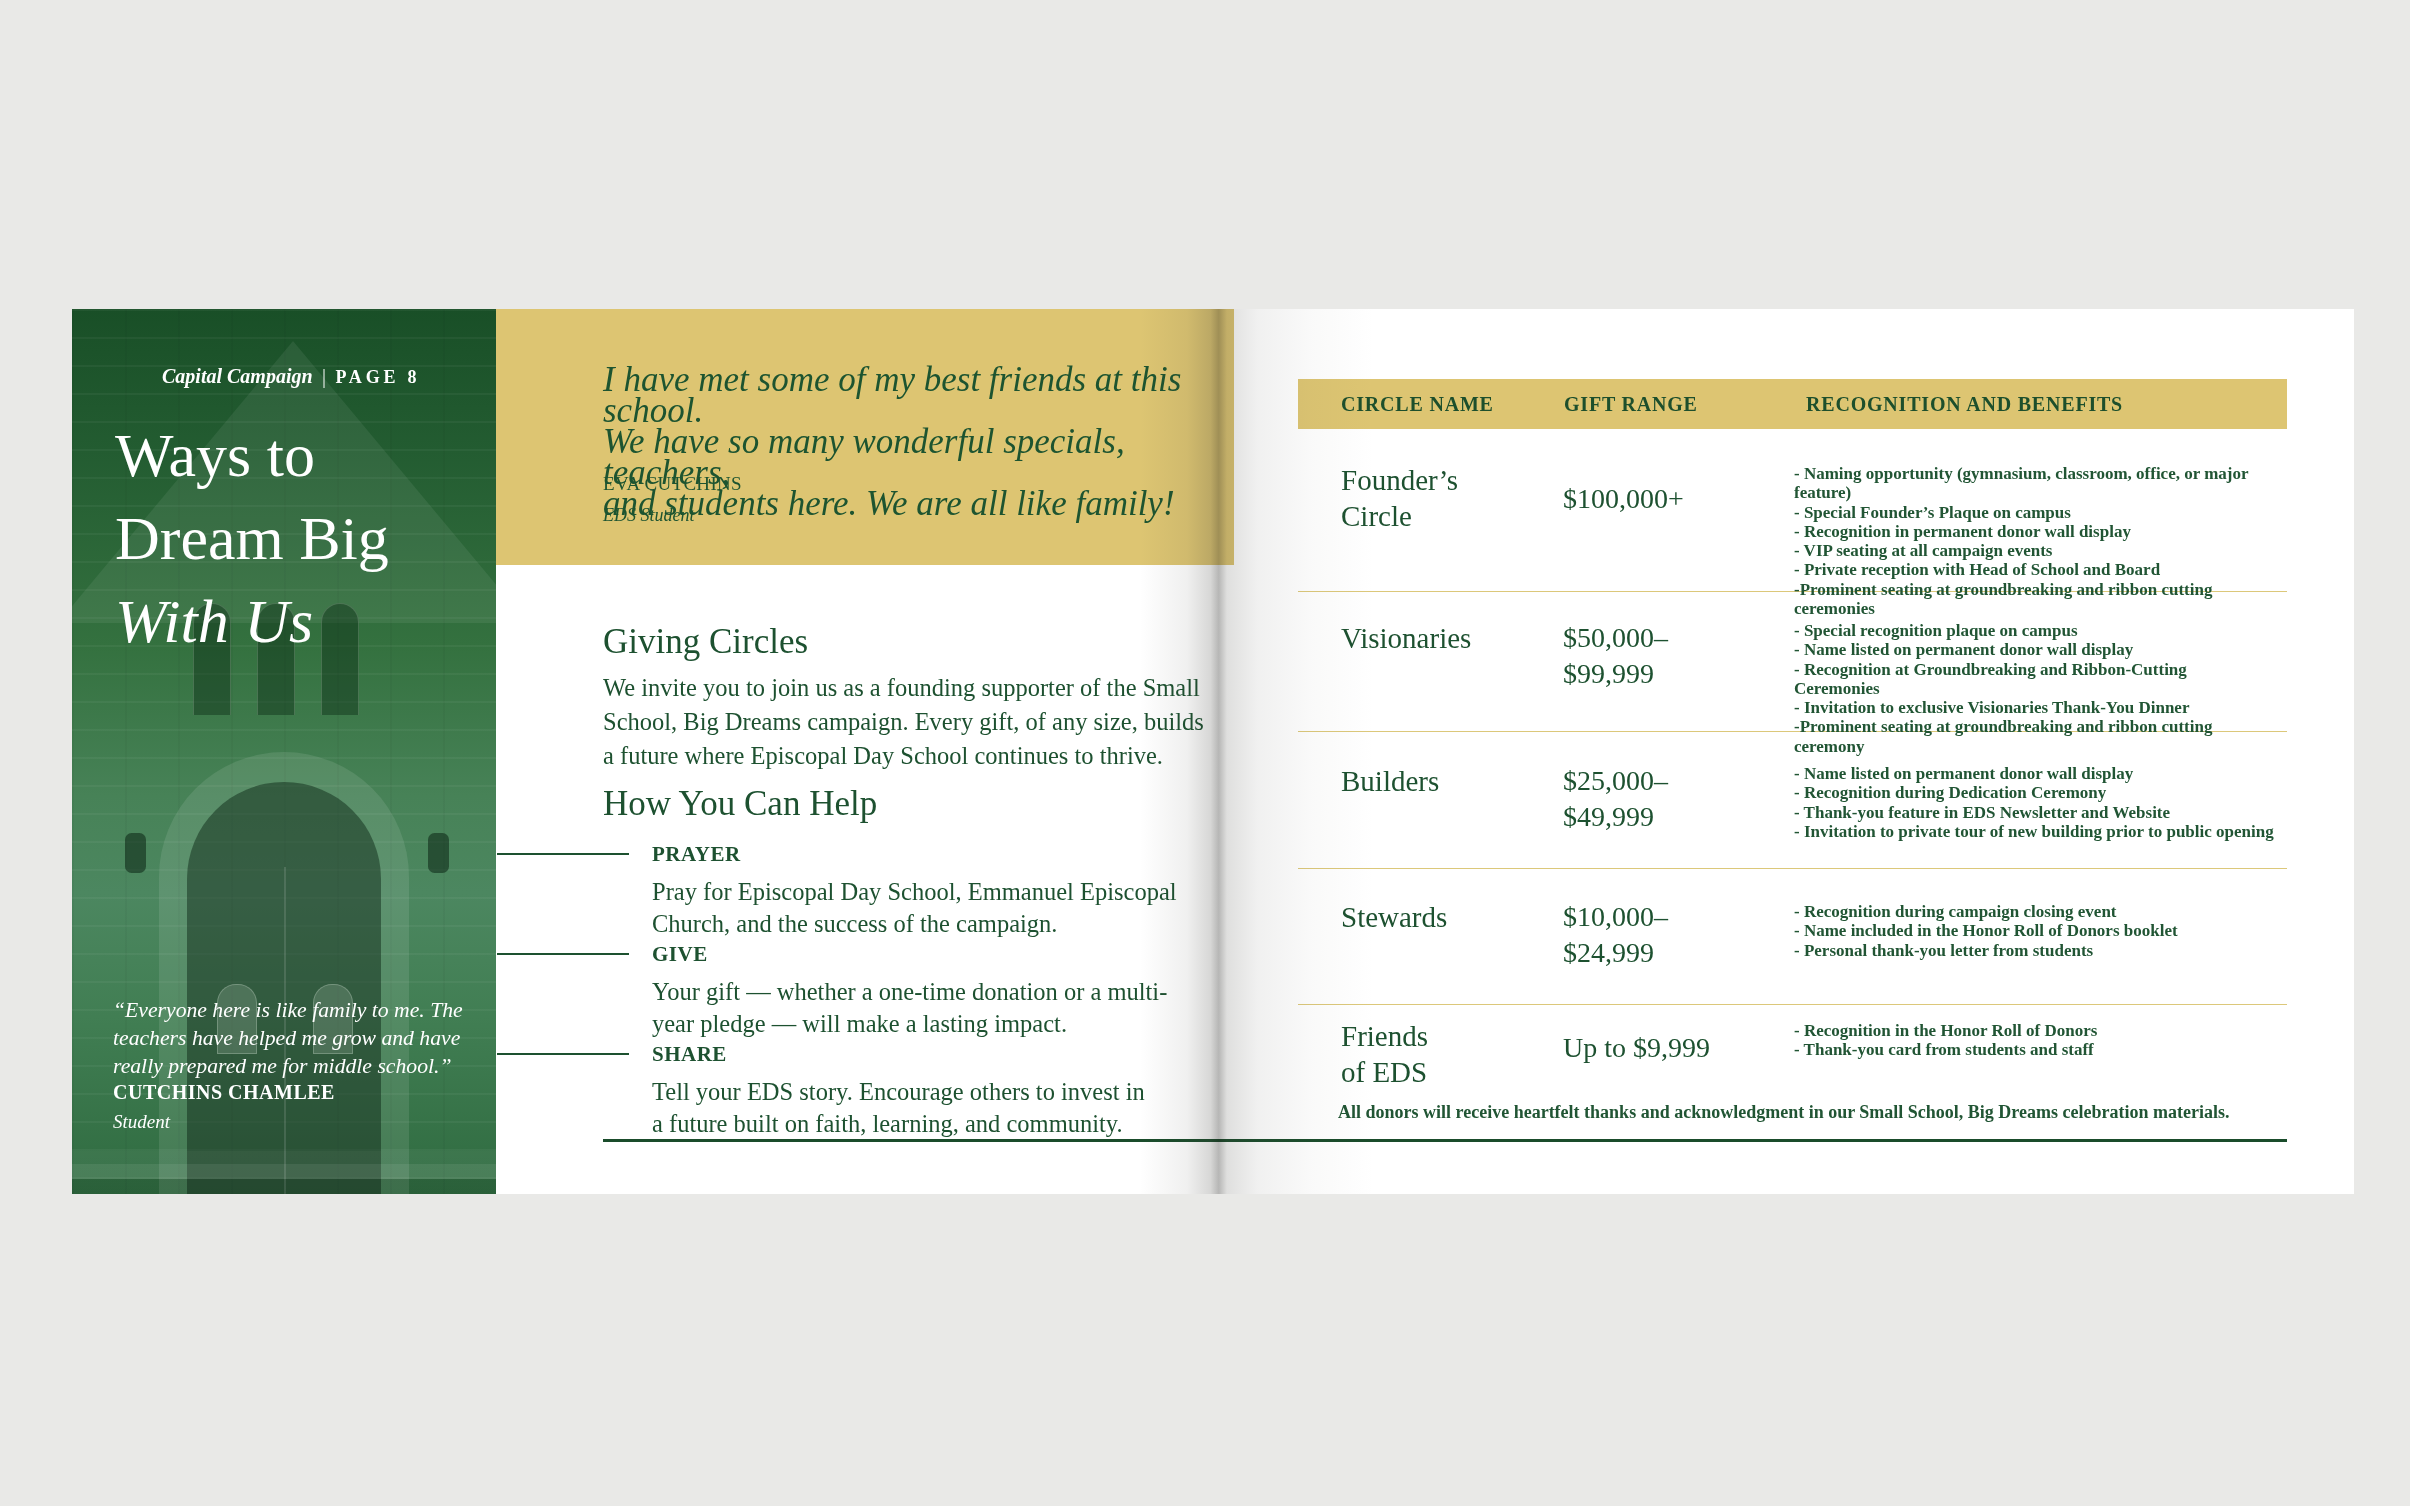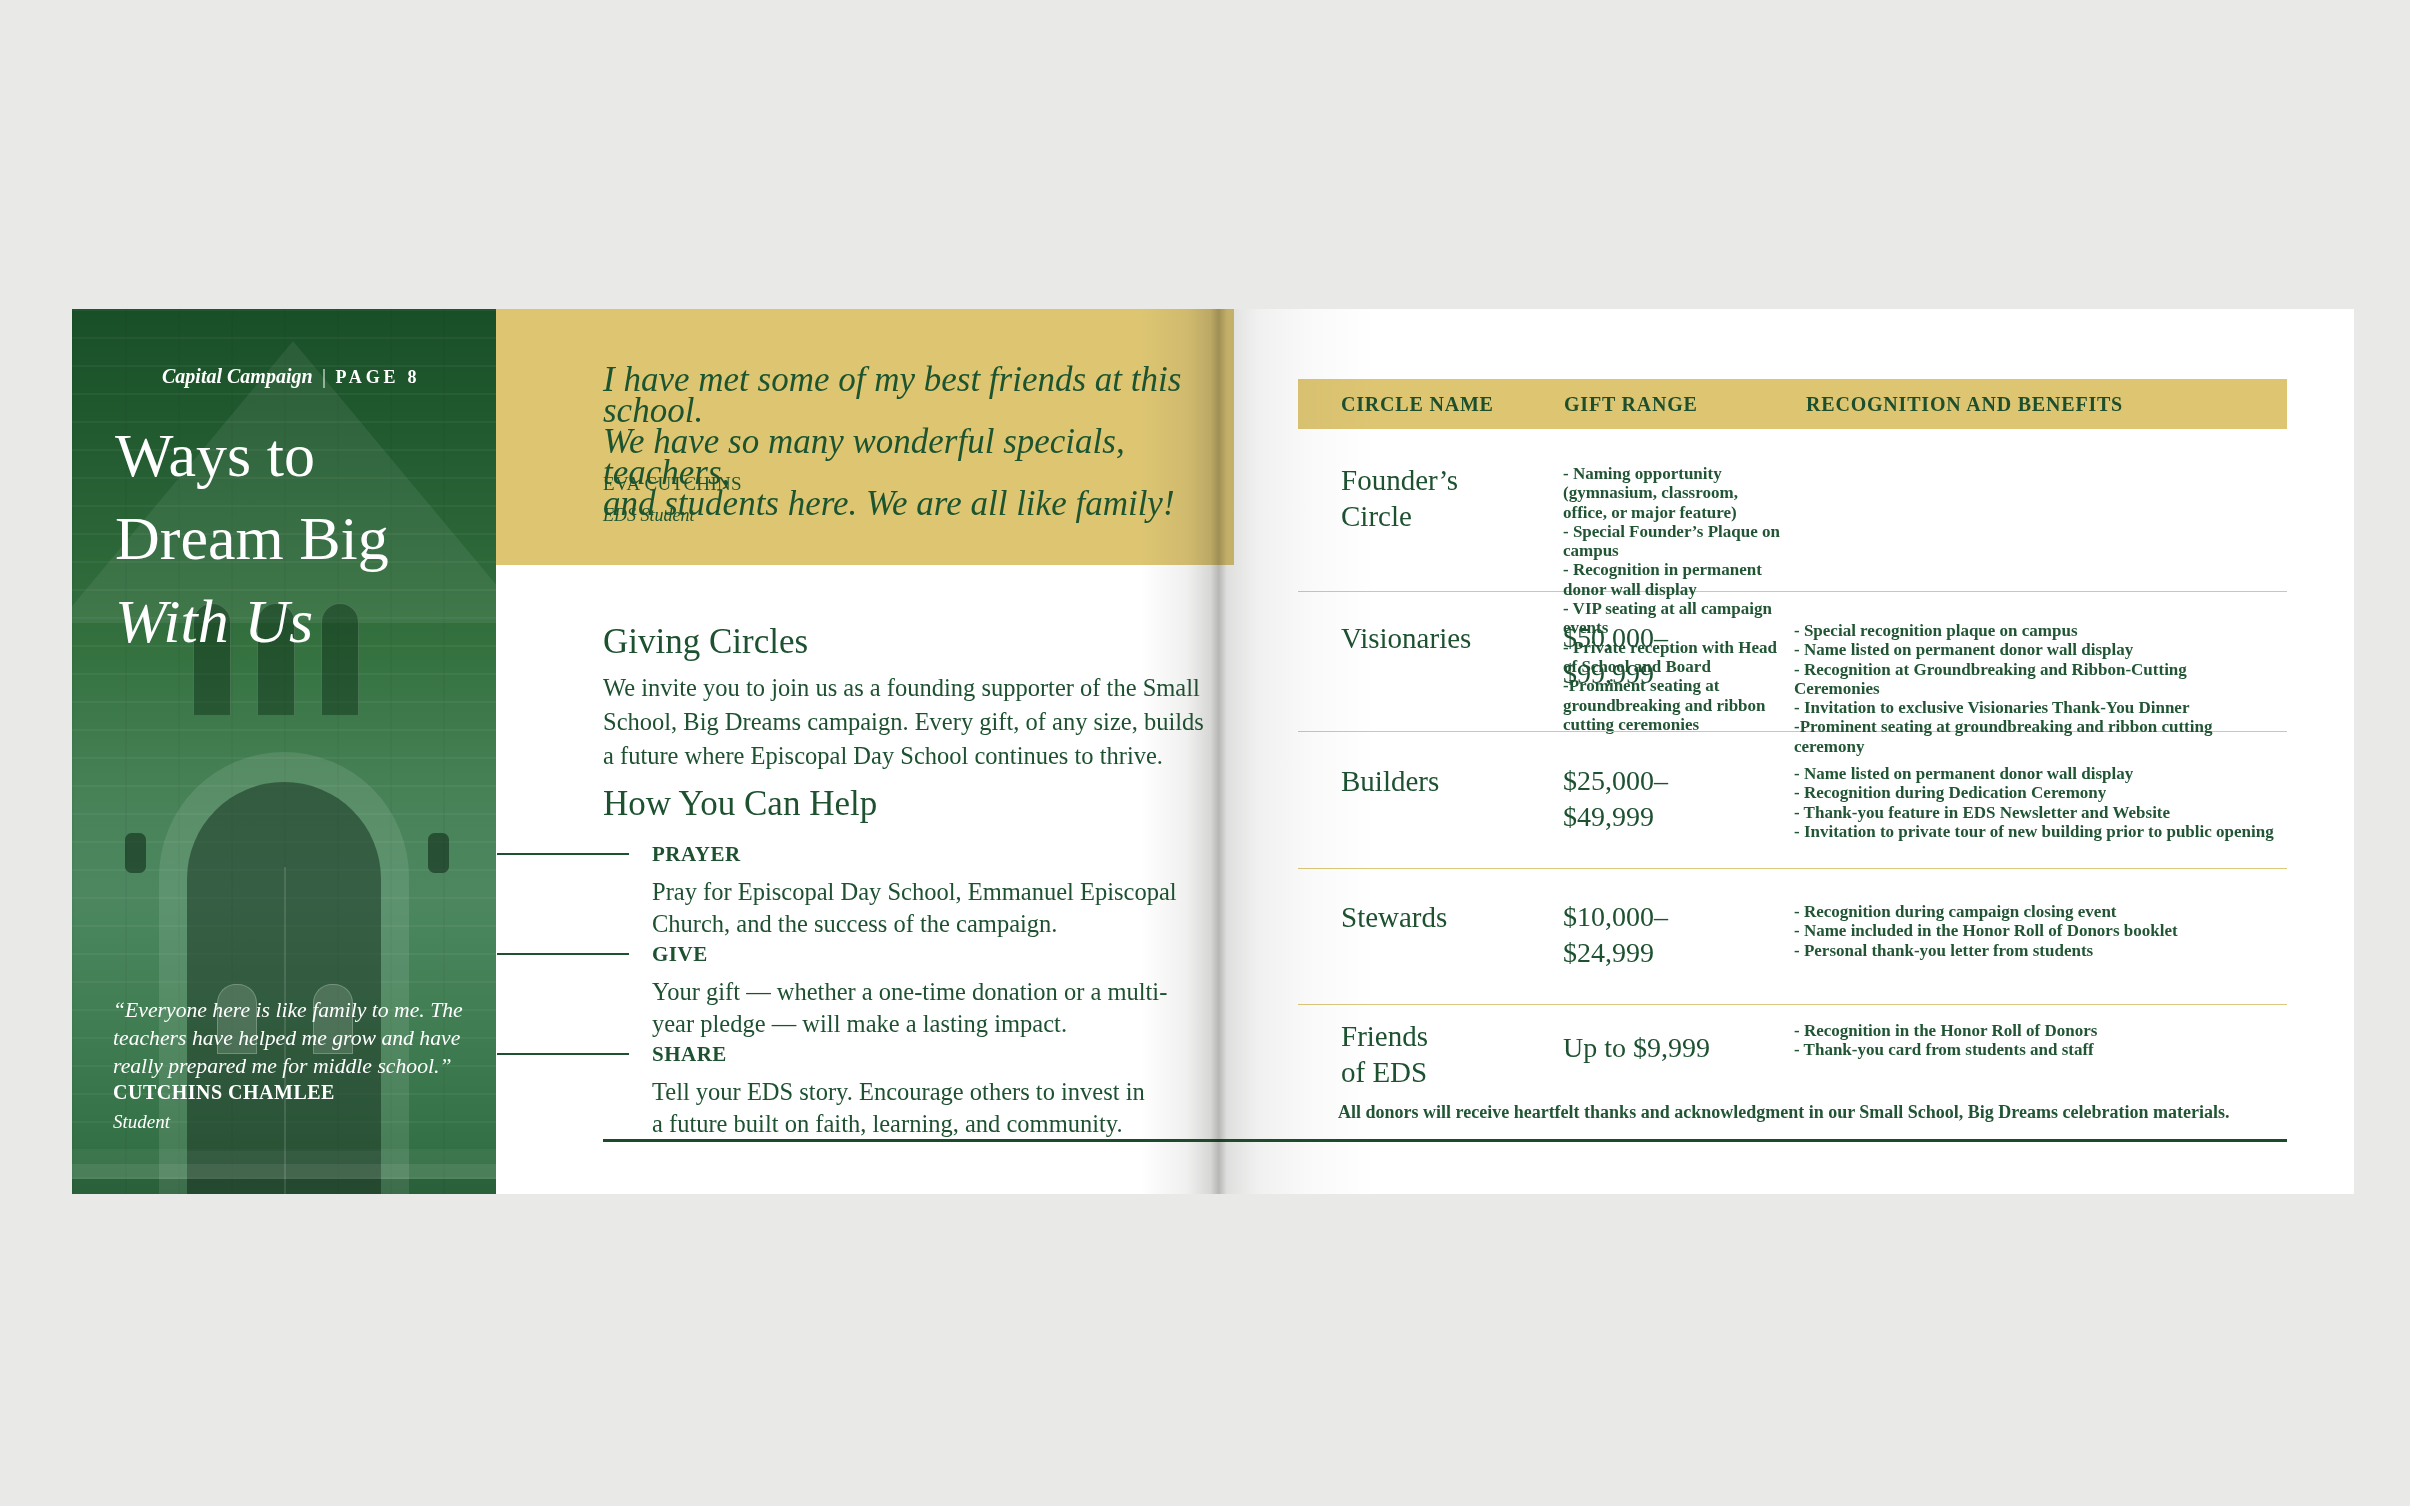--- a/index.html
+++ b/index.html
@@ -223,20 +223,21 @@
 
     <div class="tbl-header">
       <span class="hcell hc0">CIRCLE NAME</span>
       <span class="hcell hc1">GIFT RANGE</span>
       <span class="hcell hc2">RECOGNITION AND BENEFITS</span>
     </div>
     <div class="tbl-rows" id="tbl-rows">
   <div class="trow row-0">
     <div class="cname">Founder’s
 Circle</div>
+    <div class="cgift">$100,000+</div>
     <div class="cben">- Naming opportunity (gymnasium, classroom, office, or major feature)
 - Special Founder’s Plaque on campus
 - Recognition in permanent donor wall display
 - VIP seating at all campaign events
 - Private reception with Head of School and Board
 -Prominent seating at groundbreaking and ribbon cutting ceremonies</div>
   </div>
 
   <div class="trow row-1">
     <div class="cname">Visionaries</div>

